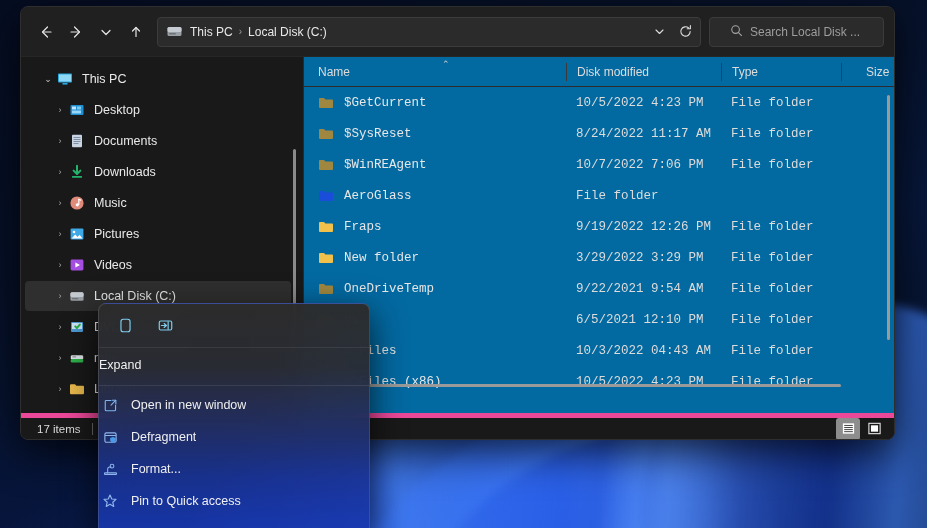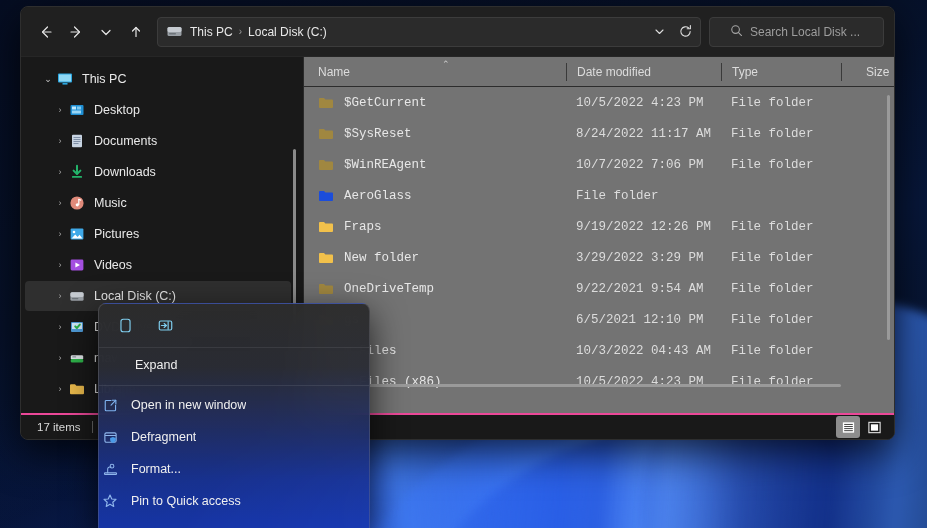--- a/index.html
+++ b/index.html
@@ -190,21 +190,21 @@
     left: 272px; top: 92px;
     width: 3px; height: 230px;
     background: #8a8a8a;
     border-radius: 2px;
   }
 
   
   #filelist {
     flex: 1;
     min-width: 0;
-    background: #737373;
+    background: #0369a1;
     border-left: 1px solid #2a2a2a;
     display: flex;
     flex-direction: column;
     position: relative;
   }
   #col-header {
     height: 30px;
     flex: none;
     display: flex;
     align-items: center;
@@ -280,21 +280,21 @@
     border-radius: 2px;
   }
 
   
   #statusbar {
     height: 26px;
     flex: none;
     display: flex;
     align-items: center;
     background: #191919;
-    border-top: 2px solid #ec4899;
+    border-top: 5px solid #ec4899;
     padding: 0 8px;
     color: #dcdcdc;
     font-size: 11.5px;
   }
   #status-text { padding-left: 8px; }
   #status-div {
     width: 1px; height: 12px;
     background: #6a6a6a;
     margin-left: 12px;
   }
@@ -346,21 +346,21 @@
     font-size: 12.5px;
     white-space: nowrap;
   }
   .menu-item .mi-ico {
     width: 22px; height: 18px;
     flex: none;
     margin-right: 10px;
     display: flex; align-items: center; justify-content: center;
   }
   .menu-item .mi-label { overflow: hidden; }
-  #expand-item { padding-left: 36px; height: 34px; }
+  #expand-item { height: 34px; }
   .menu-sep {
     height: 1px;
     background: rgba(255,255,255,0.09);
     margin: 3px 0;
   }
 </style>
 </head>
 <body>
 
 <div id="wallpaper">
@@ -570,21 +570,21 @@
         </span>
         <span class="tree-label">Libraries</span>
       </div>
 
       <div id="sidebar-scroll"></div>
     </div>
 
     <div id="filelist">
       <div id="col-header">
         <div class="col col-name">Name</div>
-        <div class="col col-date">Date modified</div>
+        <div class="col col-date">Disk modified</div>
         <div class="col col-type">Type</div>
         <div class="col col-size">Size</div>
         <div id="sort-arrow">⌃</div>
       </div>
 
       <div id="rows">
           <div class="row">
             <div class="cell cell-name">
               <span class="folder-ico"><svg width="16" height="14" viewBox="0 0 16 14">
                   <path d="M1 2.9a.9.9 0 0 1 .9-.9h4.1l1.4 1.6h6.7a.9.9 0 0 1 .9.9v6.6a.9.9 0 0 1-.9.9H1.9a.9.9 0 0 1-.9-.9z" fill="#a08740"></path>

